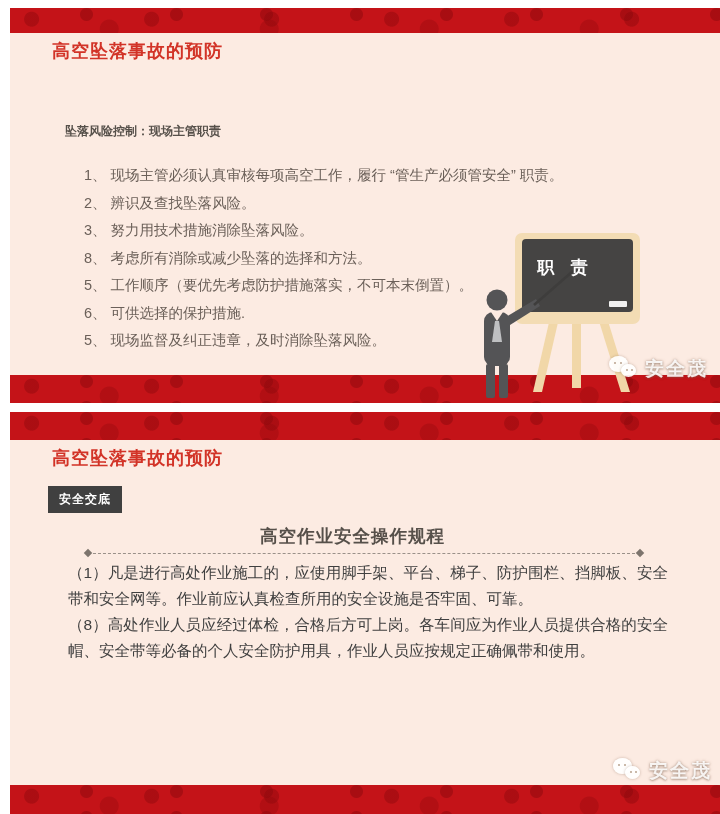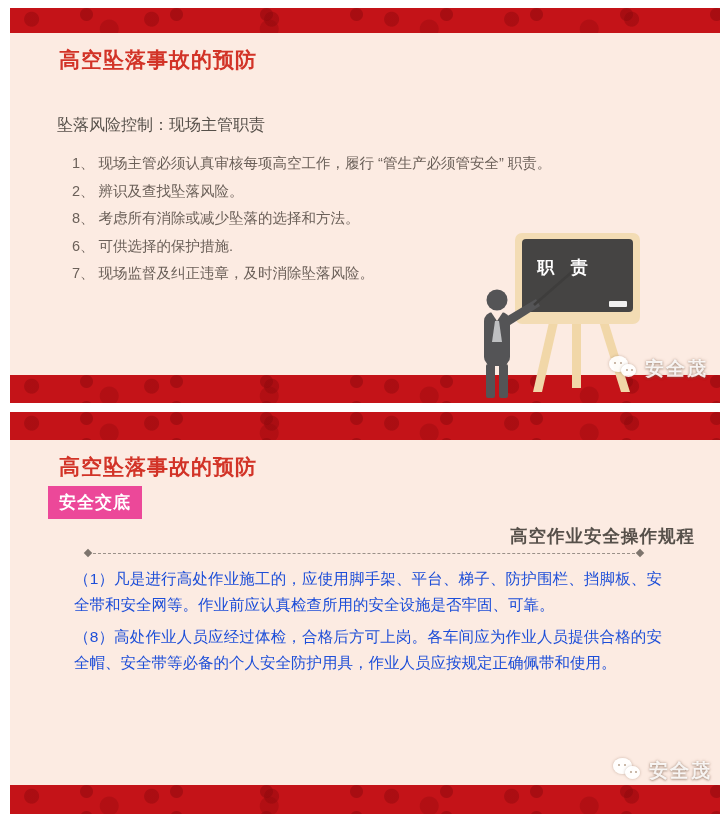--- a/index.html
+++ b/index.html
@@ -17,33 +17,33 @@
       radial-gradient(circle at 62% 70%, rgba(150,10,14,.40) 0 9px, rgba(150,10,14,0) 10px),
       radial-gradient(circle at 85% 25%, rgba(125,6,10,.40) 0 6px, rgba(125,6,10,0) 7px);
     background-size:120px 28px, 160px 30px, 90px 26px;
   }
   .slide1 .redbar.top{top:0;height:25px;}
   .slide1 .redbar.bottom{top:367px;height:28px;}
   .slide2 .redbar.top{top:0;height:28px;}
   .slide2 .redbar.bottom{top:373px;height:29px;}
 
   .slide-title{
-    position:absolute;left:38px;margin:11px;color:#d23327;font-weight:bold;
-    font-size:21px;letter-spacing:1px;z-index:2;
+    position:absolute;left:38px;margin:4px;color:#d23327;font-weight:bold;
+    font-size:18px;letter-spacing:1px;z-index:2;
   }
   .slide1 .slide-title{top:27px;}
   .slide2 .slide-title{top:30px;}
 
   .subtitle{
-    position:absolute;left:40px;top:100px;margin:7px;color:#56504a;
-    font-weight:normal;font-size:16px;z-index:2;
+    position:absolute;left:40px;top:100px;margin:15px;color:#56504a;
+    font-weight:bold;font-size:12px;z-index:2;
   }
 
   .duty-list{
-    position:absolute;left:62px;top:142px;margin:0;padding:0;list-style:none;
+    position:absolute;left:62px;top:142px;margin:12px;padding:0;list-style:none;
     width:480px;z-index:2;
   }
   .duty-list li{
     color:#6b6059;font-size:14.5px;line-height:27.5px;white-space:nowrap;
   }
 
   
   .illustration{position:absolute;left:450px;top:218px;width:210px;height:185px;z-index:4;}
   .illustration svg{position:absolute;left:0;top:0;}
   .board-label{
@@ -70,59 +70,61 @@
     background:rgba(255,255,255,.92);box-shadow:0 0 3px rgba(120,90,70,.4);
   }
   .wechat-icon .eye{position:absolute;width:2px;height:2px;border-radius:50%;background:#b9a28e;}
   .wechat-icon .eye.e1{left:5px;top:6px;}
   .wechat-icon .eye.e2{left:11px;top:6px;}
   .wechat-icon .eye.e3{left:17px;top:13px;}
   .wechat-icon .eye.e4{left:22px;top:13px;}
 
   
   .badge{
-    position:absolute;left:38px;top:74px;background:#ec4899;color:#ffffff;
-    font-weight:bold;font-size:17px;padding:5px 11px;z-index:2;letter-spacing:1px;
+    position:absolute;left:38px;top:74px;background:#404040;color:#ffffff;
+    font-weight:bold;font-size:12px;padding:5px 11px;z-index:2;letter-spacing:1px;
   }
   .center-heading{
-    position:absolute;left:0;top:112px;width:685px;margin:0;text-align:right;
+    position:absolute;left:0;top:112px;width:685px;margin:0;text-align:center;
     color:#56504a;font-weight:bold;font-size:17.5px;z-index:2;letter-spacing:1px;
   }
   .divider{
     position:absolute;left:78px;top:141px;width:552px;height:0;
     border-top:1.5px dashed #9a9089;z-index:2;
   }
   .divider::before,.divider::after{
     content:"";position:absolute;top:-4px;width:6px;height:6px;background:#7d746d;
     transform:rotate(45deg);
   }
   .divider::before{left:-3px;}
   .divider::after{right:-3px;}
   .regulations{
     position:absolute;left:58px;top:148px;width:600px;z-index:2;
   }
   .regulations p{
-    margin:6px;color:#1d4ed8;font-size:15.5px;line-height:26px;text-align:justify;
+    margin:0;color:#404040;font-size:15.5px;line-height:26px;text-align:justify;
   }
 </style>
 </head>
 <body>
 
 <section class="slide slide1">
   <div class="redbar top"></div>
 
   <h1 class="slide-title">高空坠落事故的预防</h1>
   <h2 class="subtitle">坠落风险控制：现场主管职责</h2>
 
   <ol class="duty-list">
     <li>1、 现场主管必须认真审核每项高空工作，履行 “管生产必须管安全” 职责。</li>
     <li>2、 辨识及查找坠落风险。</li>
+    <li>3、 努力用技术措施消除坠落风险。</li>
     <li>8、 考虑所有消除或减少坠落的选择和方法。</li>
+    <li>5、 工作顺序（要优先考虑防护措施落实，不可本末倒置）。</li>
     <li>6、 可供选择的保护措施.</li>
-    <li>7、 现场监督及纠正违章，及时消除坠落风险。</li>
+    <li>5、 现场监督及纠正违章，及时消除坠落风险。</li>
   </ol>
 
   <div class="illustration">
     <svg width="210" height="185" viewBox="0 0 210 185">
 
       <polygon points="90,92 99,92 82,166 73,166" fill="#f1d7a8"></polygon>
       <polygon points="138,92 147,92 170,166 161,166" fill="#f1d7a8"></polygon>
       <rect x="112" y="92" width="9" height="70" fill="#f1d7a8"></rect>
 
       <rect x="55" y="7" width="125" height="91" rx="7" fill="#f3dcb4"></rect>

